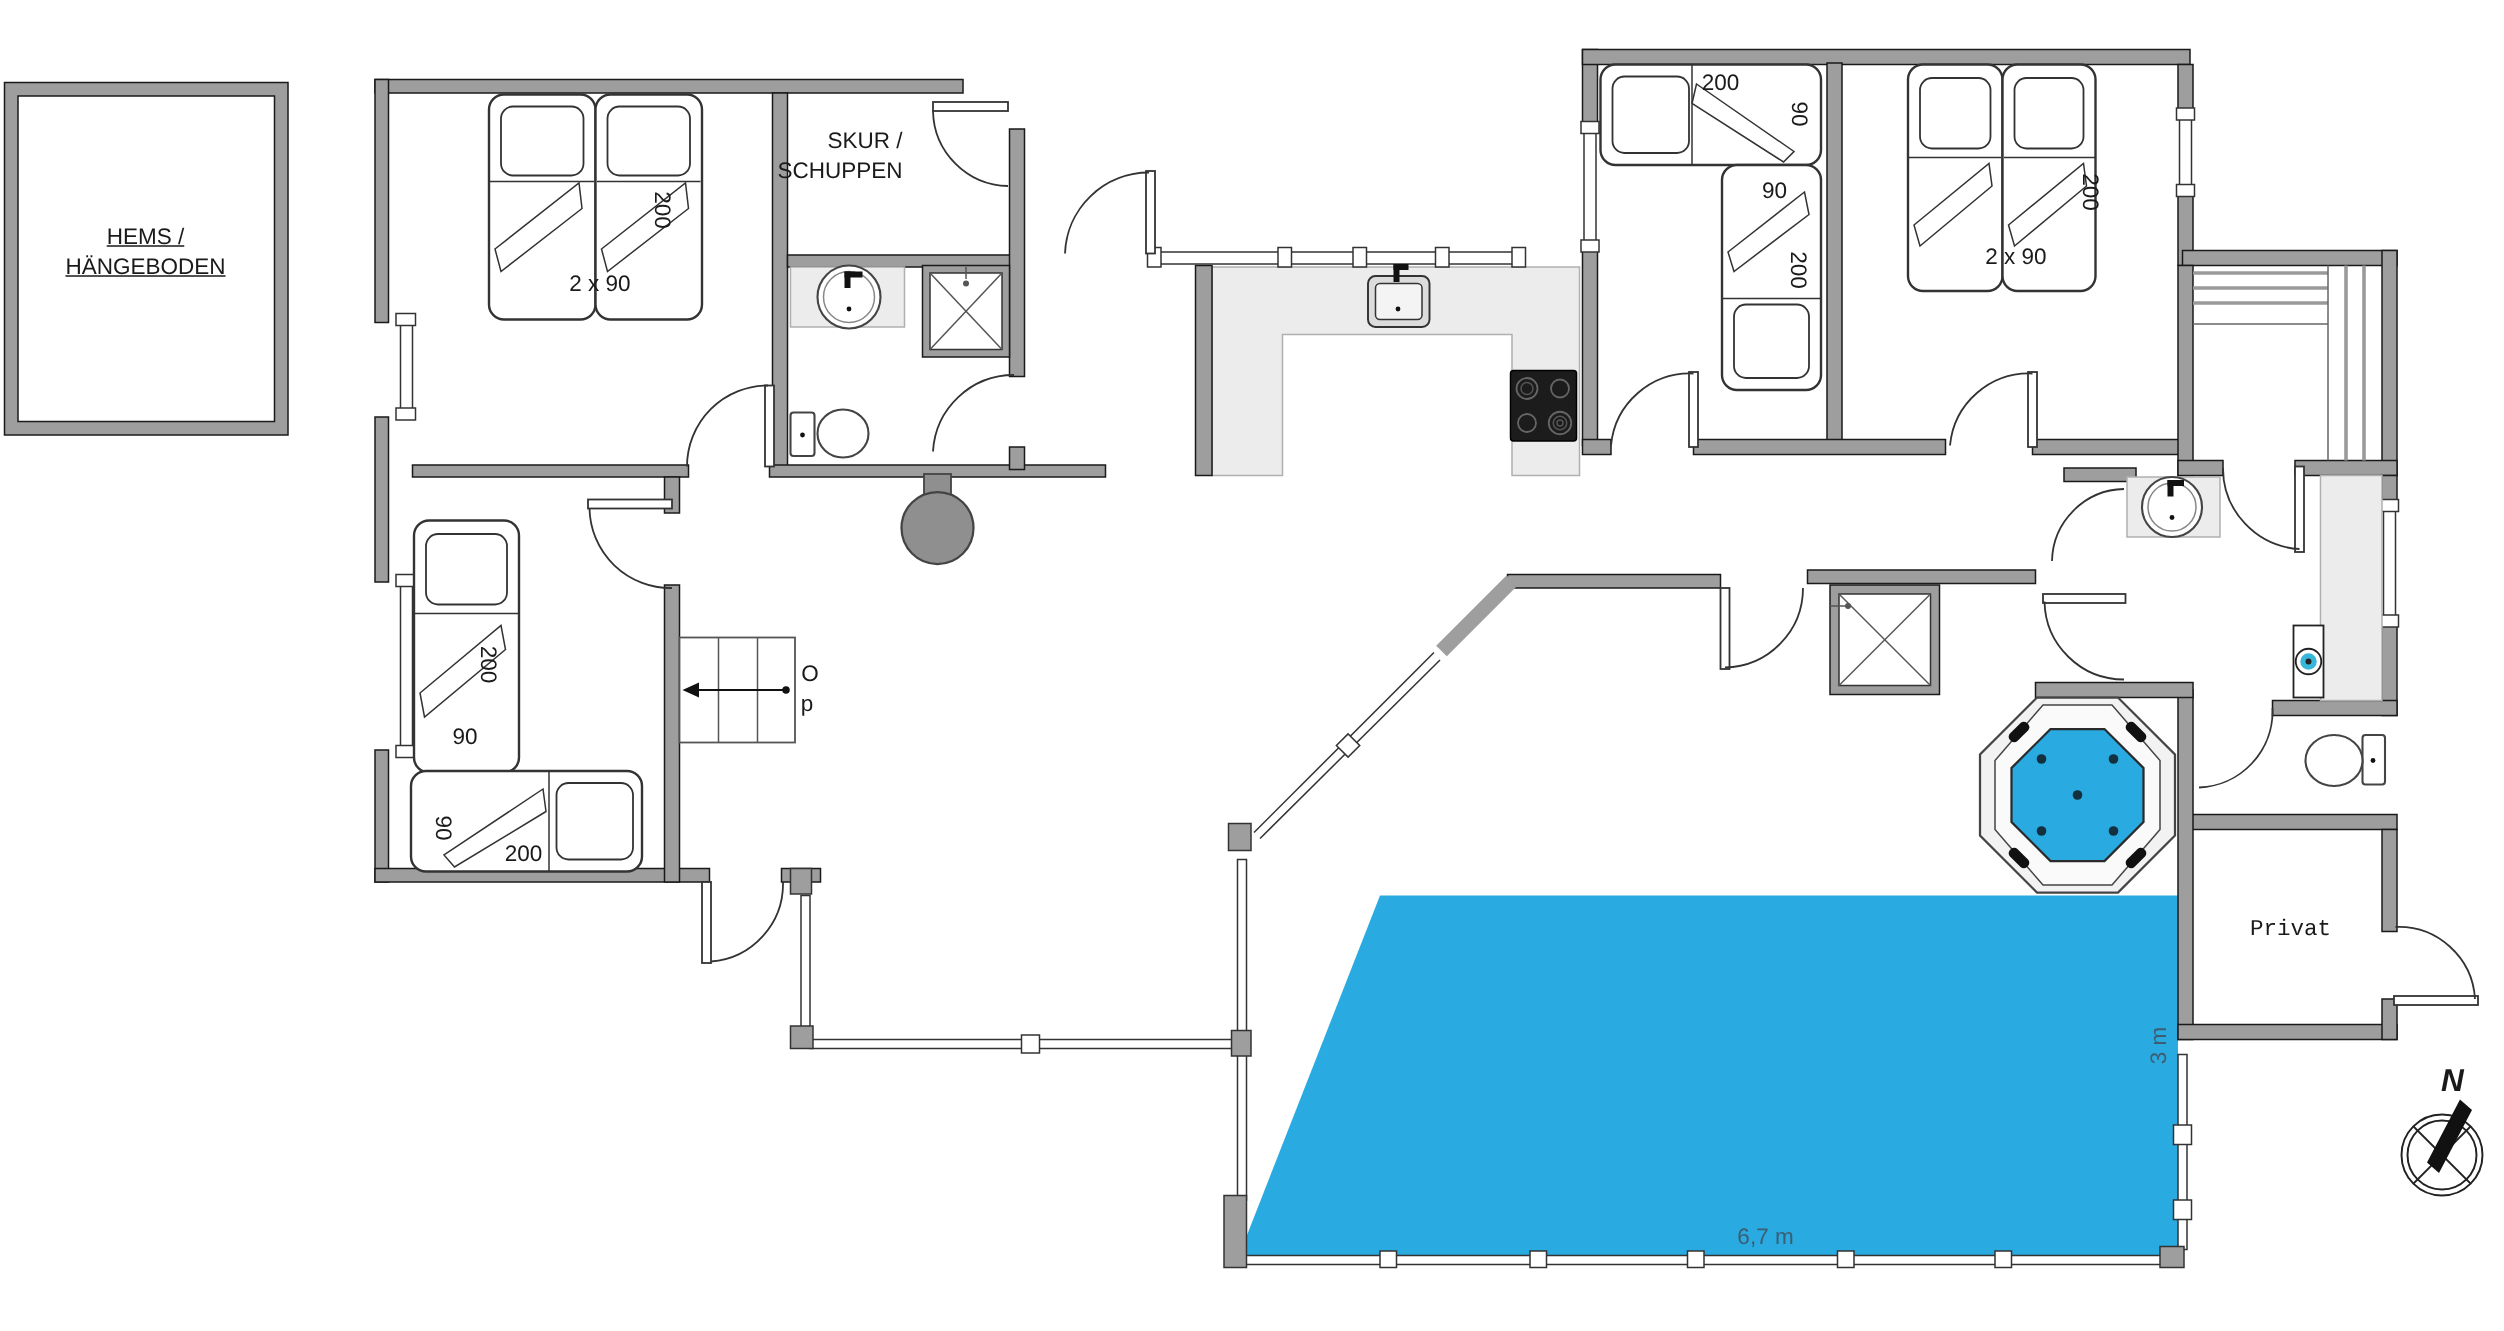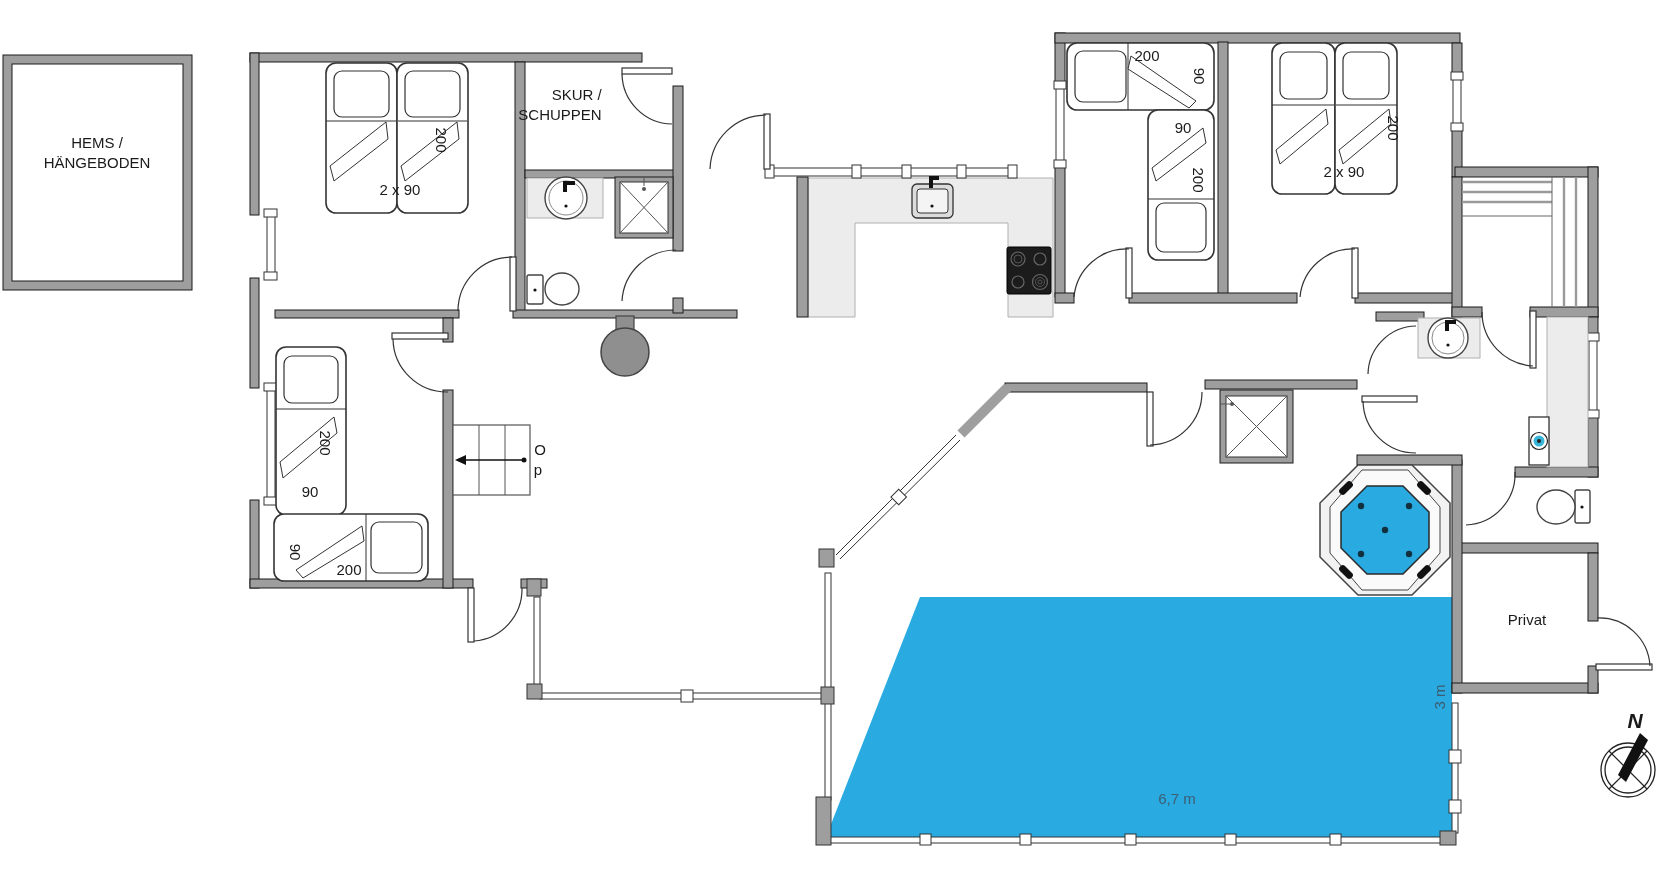--- a/index.html
+++ b/index.html
@@ -334,29 +334,29 @@
 
   <g>
     <circle cx="1628" cy="770" r="27" style="fill:#fff;stroke:#222;stroke-width:1.3"></circle>
     <circle cx="1628" cy="770" r="23" style="fill:none;stroke:#222;stroke-width:1.3"></circle>
     <line x1="1609" y1="751" x2="1647" y2="789" style="stroke:#222;stroke-width:1.2"></line>
     <line x1="1609" y1="789" x2="1647" y2="751" style="stroke:#222;stroke-width:1.2"></line>
     <polygon points="1640,733 1648,740 1626,782 1618,775" style="fill:#111"></polygon>
   </g>
 </svg>
 
-  <div class="lbl" style="left:97px;top:152px;">HEMS /
+  <div class="lbl" style="left:97px;top:168px;text-decoration:underline;">HEMS /
 HÄNGEBODEN</div>
   <div class="lbl" style="left:560px;top:104px;text-align:right;">SKUR /
 SCHUPPEN</div>
-  <div class="lbl" style="left:1527px;top:620px;">Privat</div>
+  <div class="lbl" style="left:1527px;top:620px;font-family:Liberation Mono, monospace;">Privat</div>
   <div class="lbl" style="left:540px;top:450px;">O</div>
   <div class="lbl" style="left:538px;top:470px;">p</div>
   <div class="lbl north" style="left:1635px;top:721px;">N</div>
-  <div class="lbl dim" style="left:1177px;top:799px;text-align:right;">6,7 m</div>
+  <div class="lbl dim" style="left:1177px;top:825px;text-align:right;">6,7 m</div>
   <div class="lbl dim rotm90" style="left:1440px;top:697px;">3 m</div>
 
   <div class="lbl rot90" style="left:441px;top:140px;">200</div>
   <div class="lbl" style="left:400px;top:190px;">2 x 90</div>
   <div class="lbl rot90" style="left:325px;top:443px;">200</div>
   <div class="lbl" style="left:310px;top:492px;">90</div>
   <div class="lbl rot90" style="left:295px;top:552px;">90</div>
   <div class="lbl" style="left:349px;top:570px;">200</div>
   <div class="lbl" style="left:1147px;top:56px;">200</div>
   <div class="lbl rot90" style="left:1199px;top:76px;">90</div>

